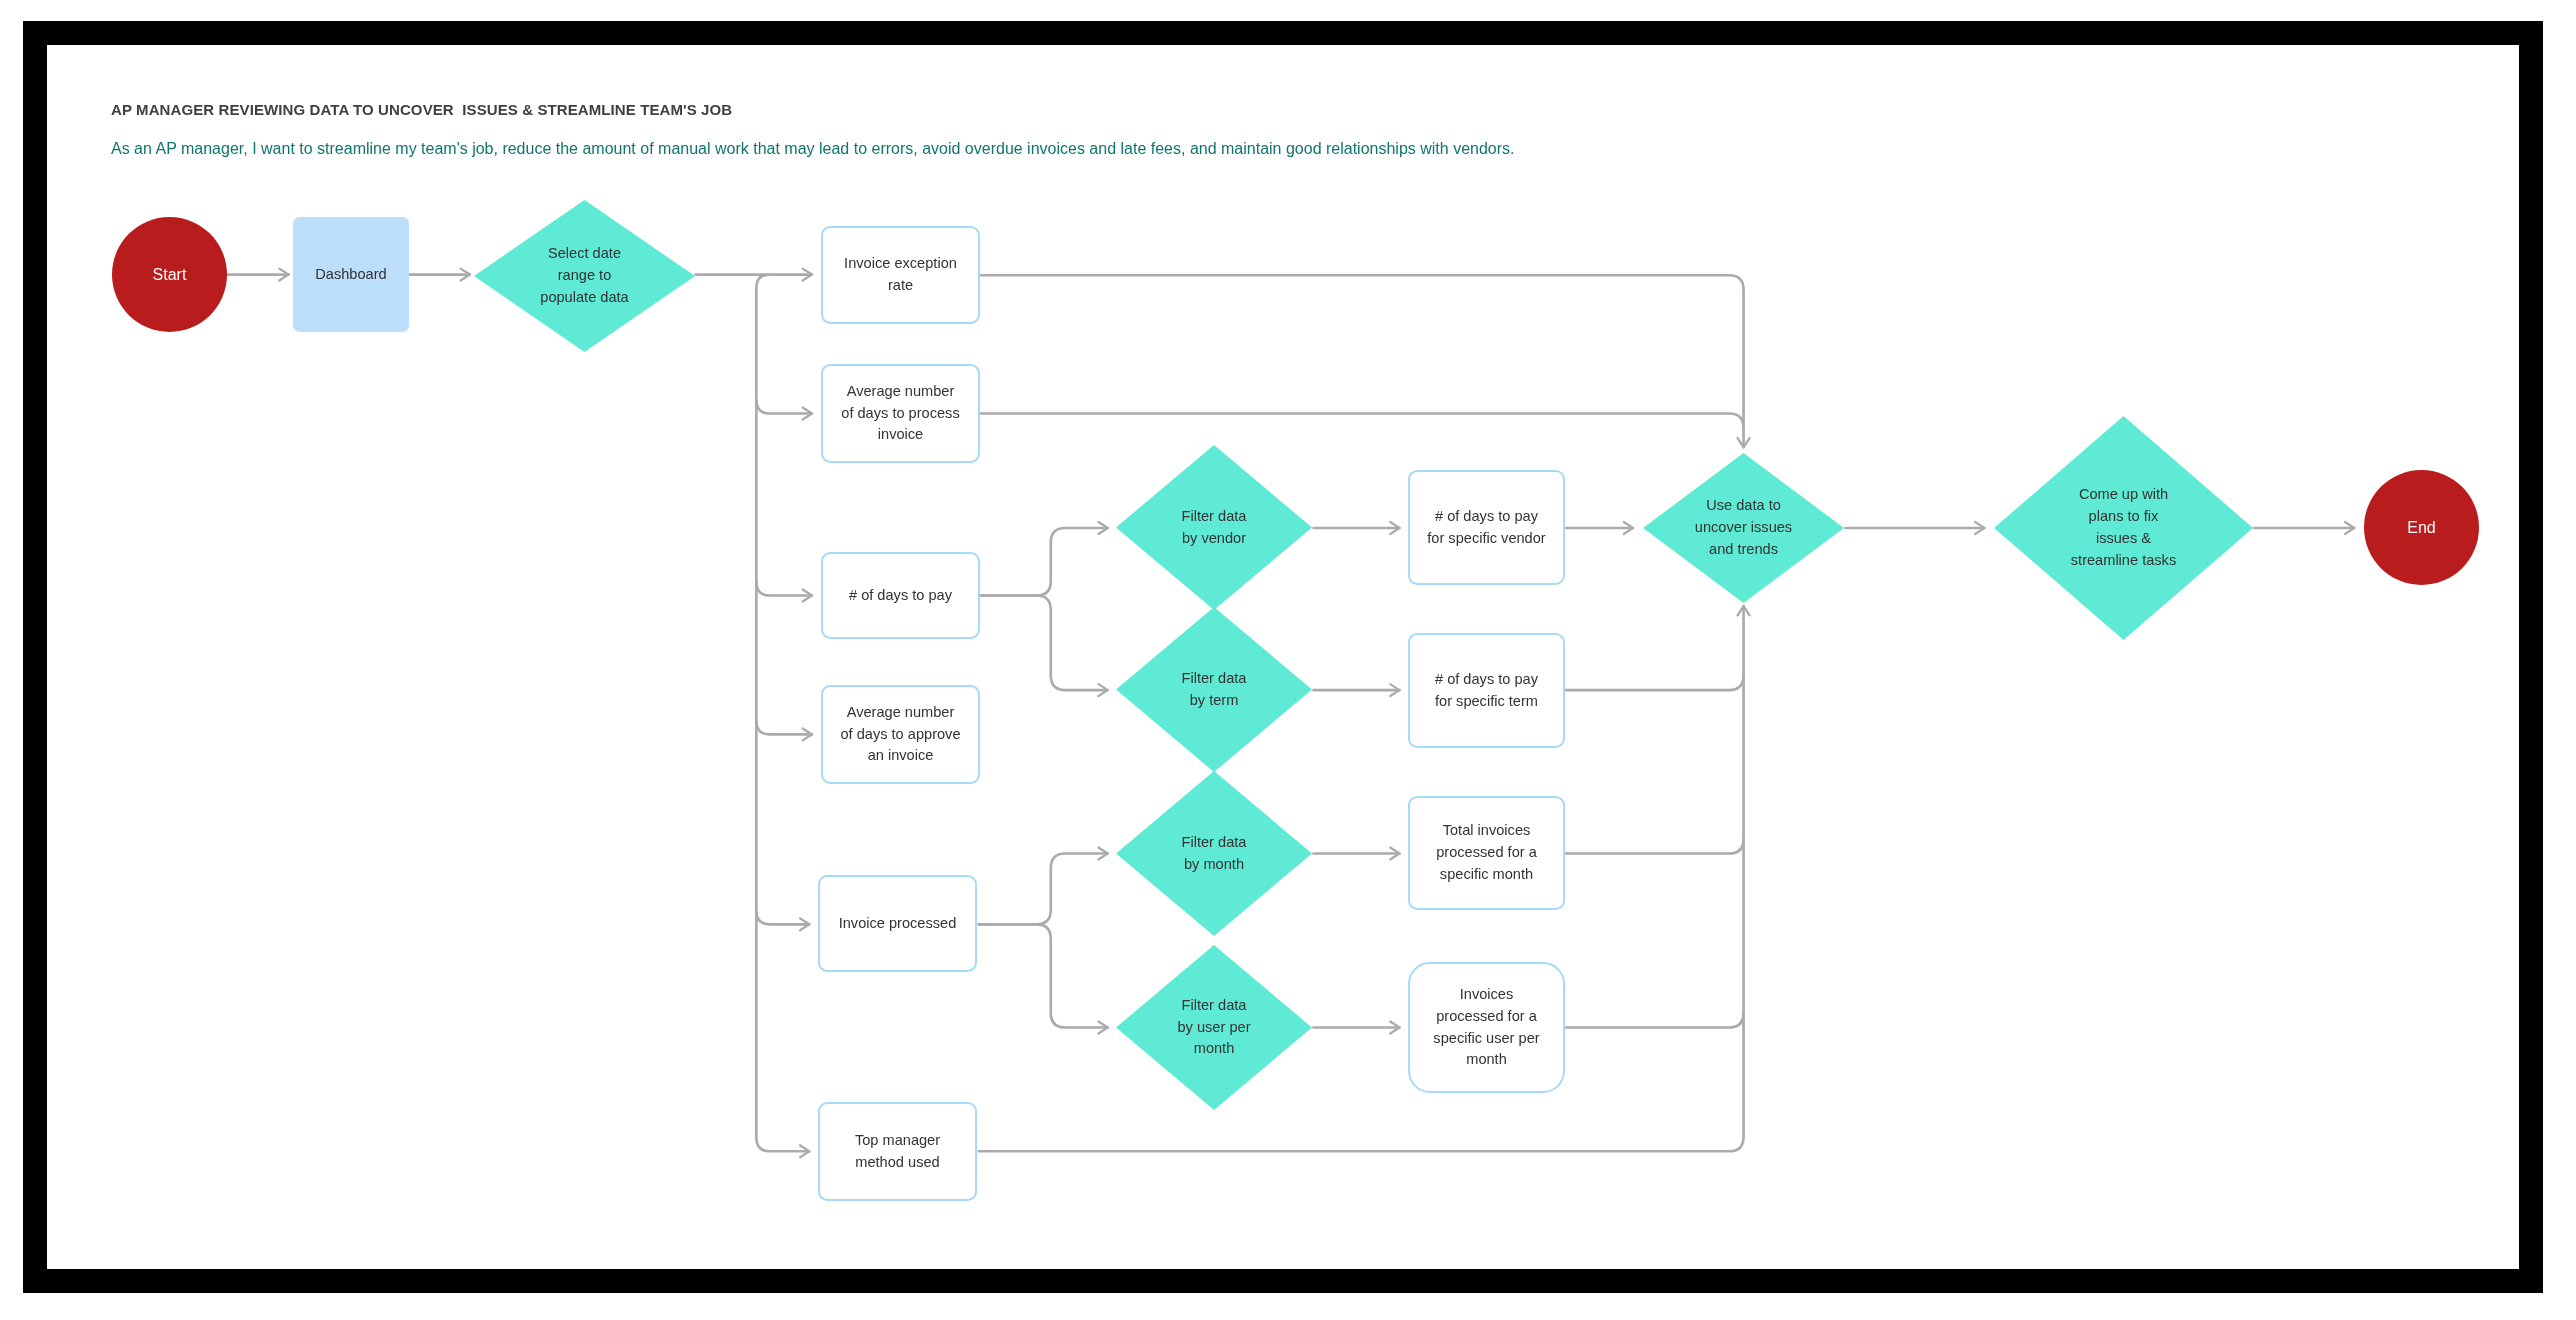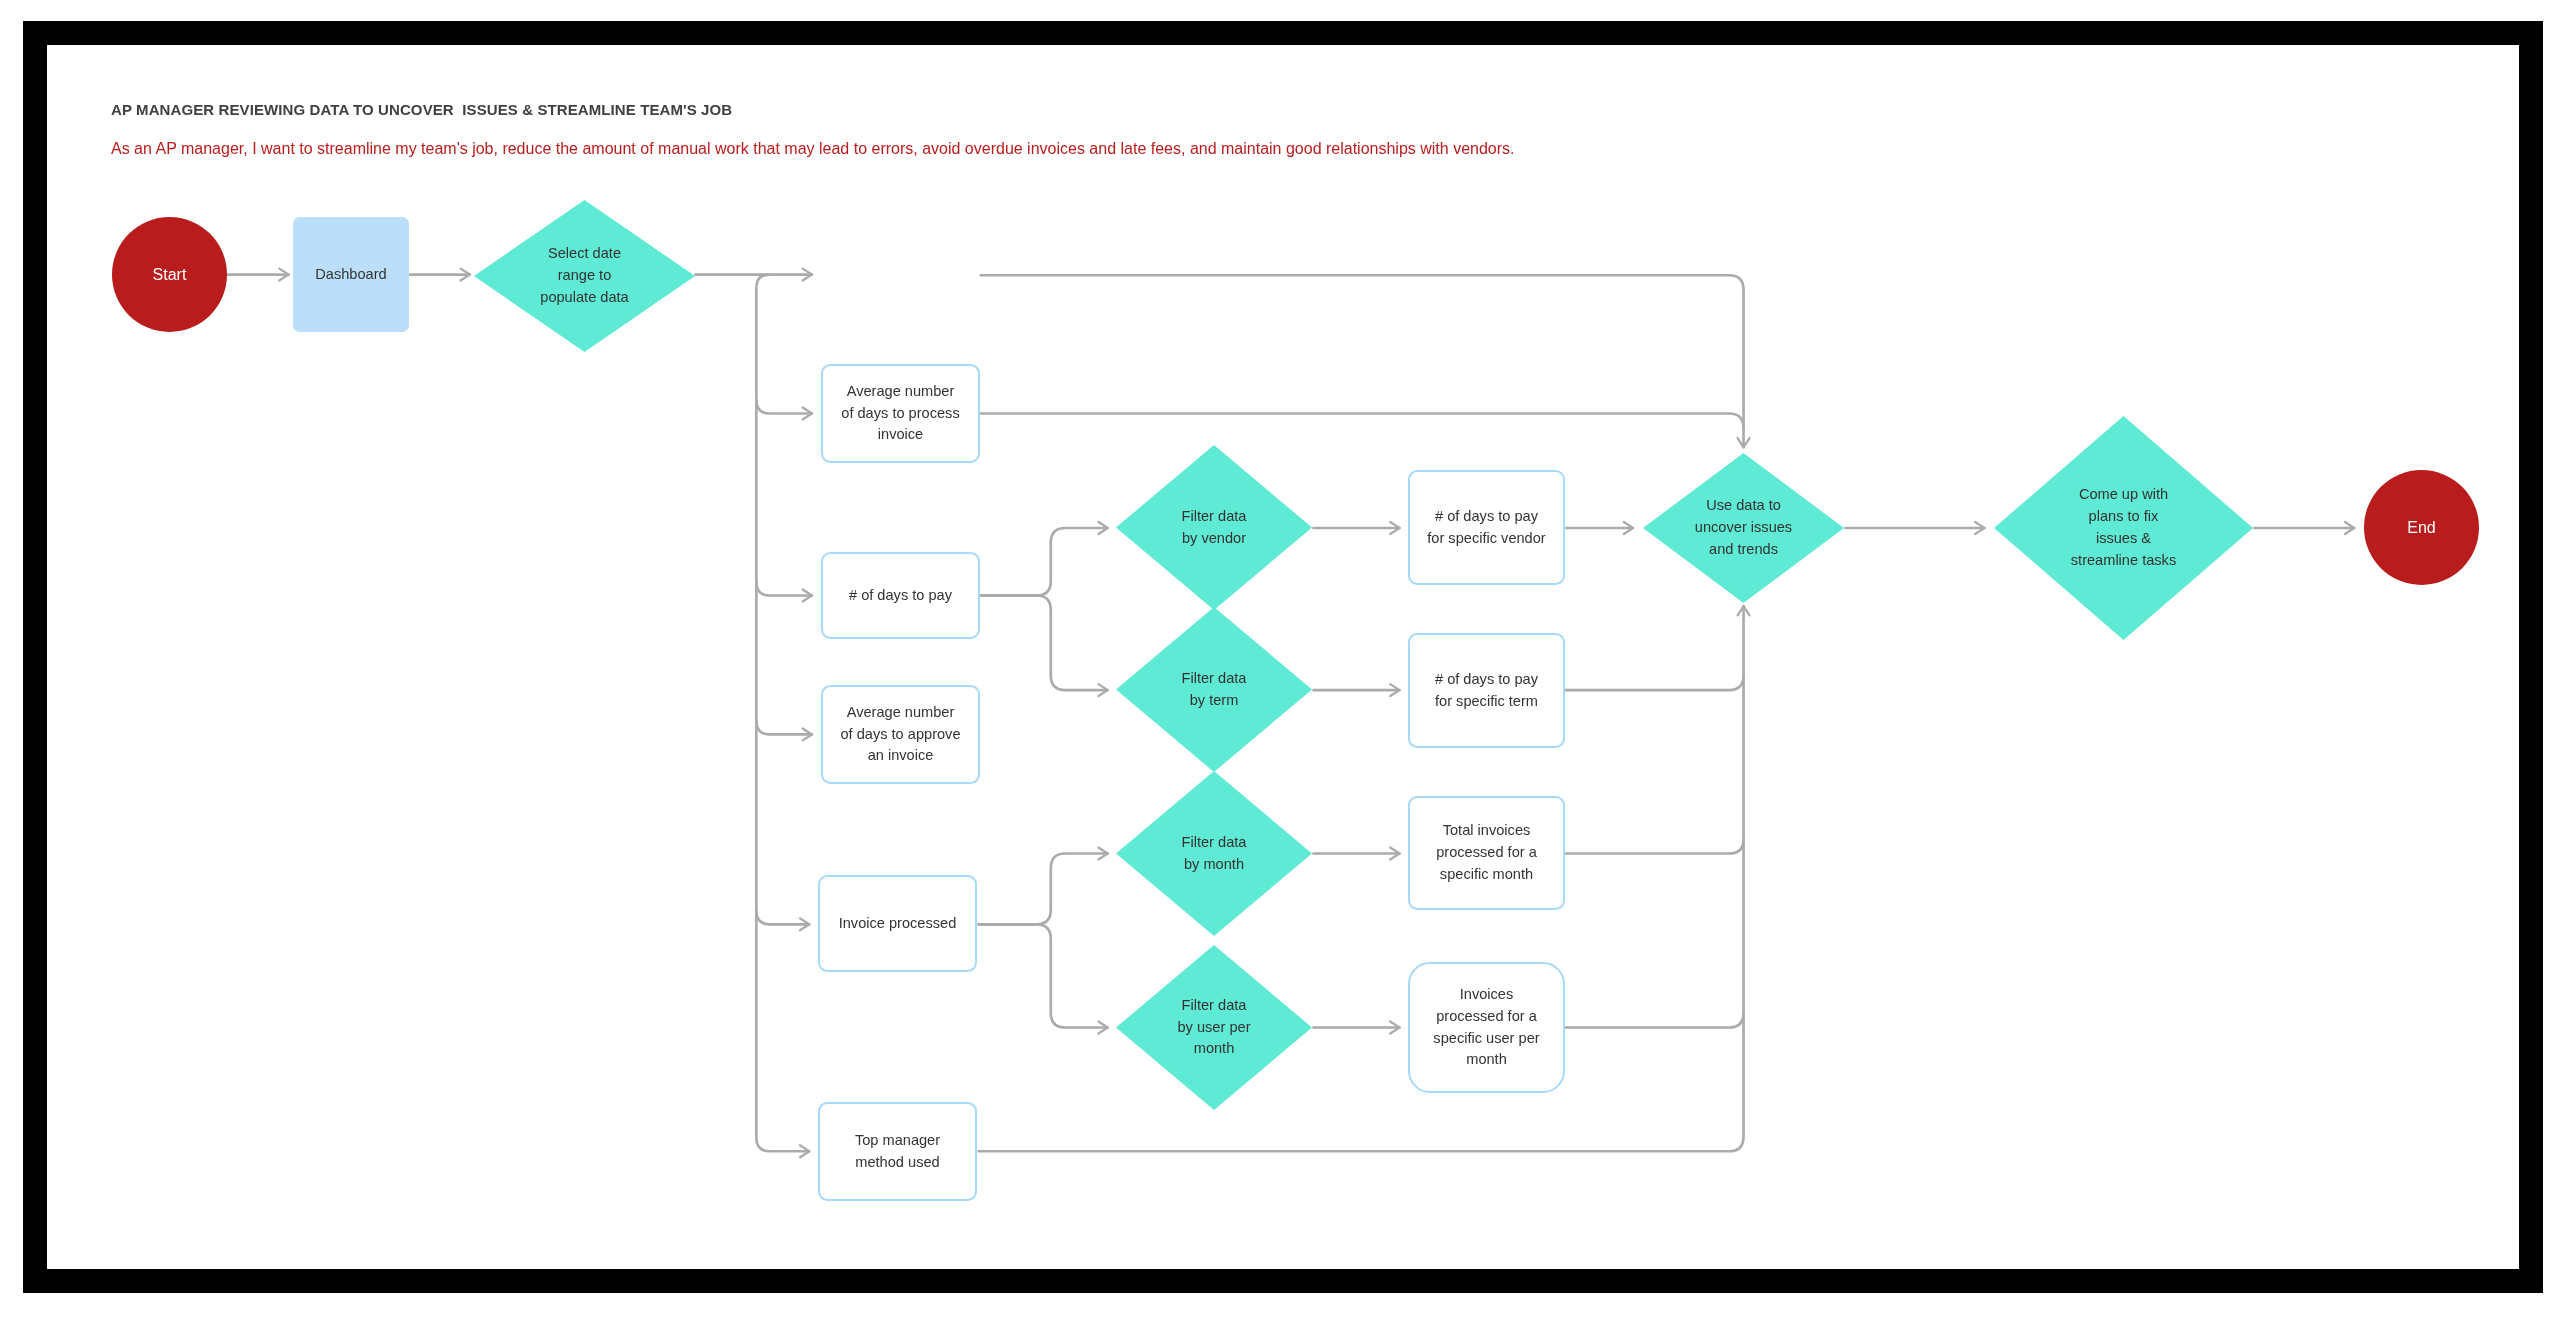--- a/index.html
+++ b/index.html
@@ -3,21 +3,21 @@
 <meta charset="utf-8">
 <style>
   html,body{margin:0;padding:0;background:#ffffff;}
   .page{position:relative;width:2576px;height:1320px;background:#ffffff;overflow:hidden;
         font-family:"Liberation Sans",sans-serif;}
   .frame{position:absolute;left:23px;top:21px;width:2520px;height:1272px;
          border:24px solid #000000;background:#ffffff;box-sizing:border-box;}
   .title{position:absolute;left:111px;top:101px;font-size:15px;font-weight:700;
          color:#404040;letter-spacing:0.1px;white-space:pre-wrap;}
   .subtitle{position:absolute;left:111px;top:140px;font-size:16px;font-weight:400;
-            color:#b91c1c;white-space:pre;}
+            color:#0f766e;white-space:pre;}
   .connectors{position:absolute;left:0;top:0;width:2576px;height:1320px;}
   .node{position:absolute;display:flex;align-items:center;justify-content:center;
         text-align:center;box-sizing:border-box;color:#333333;font-size:14.6px;
         line-height:1.5;white-space:pre-line;}
   .terminal{border-radius:50%;background:#b91c1c;color:#ffffff;font-size:16px;}
   .process{background:#BBDFFA;border-radius:6.6px;}
   .metric{background:#ffffff;border:2px solid #A7D9F8;border-radius:9.3px;}
   .decision{background:#5eead4;-webkit-clip-path:polygon(50% 0,100% 50%,50% 100%,0 50%);
             clip-path:polygon(50% 0,100% 50%,50% 100%,0 50%);}
   .node span{display:block;width:100%;}
@@ -79,20 +79,24 @@
   <div class="node process" style="left:293px;top:217px;width:116px;height:115px;">
     <span>Dashboard</span>
   </div>
 
   <div class="node decision" style="left:474px;top:200px;width:221px;height:152px;">
     <span>Select date
 range to
 populate data</span>
   </div>
 
+  <div class="node metric" style="left:821px;top:226px;width:159px;height:98px;">
+    <span>Invoice exception
+rate</span>
+  </div>
 
   <div class="node metric" style="left:821px;top:364px;width:159px;height:99px;">
     <span>Average number
 of days to process
 invoice</span>
   </div>
 
   <div class="node metric" style="left:821px;top:552px;width:159px;height:87px;">
     <span># of days to pay</span>
   </div>

